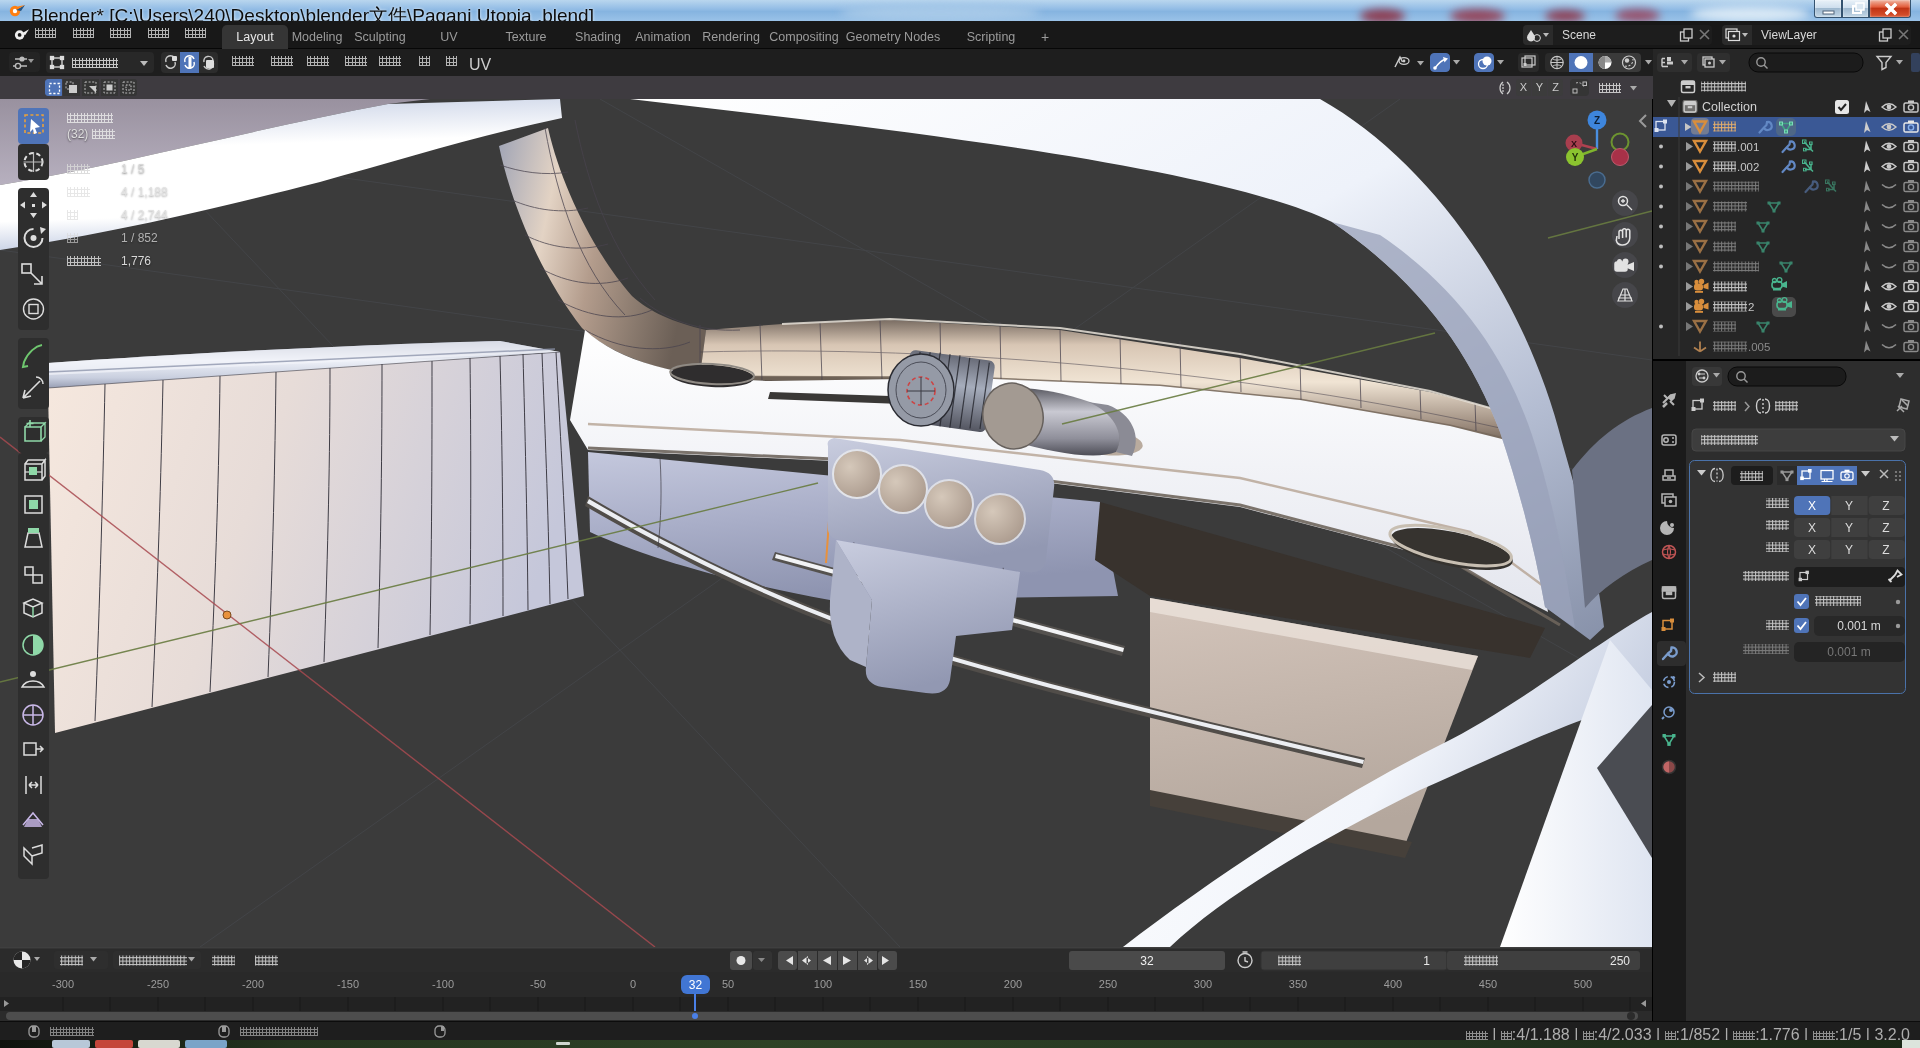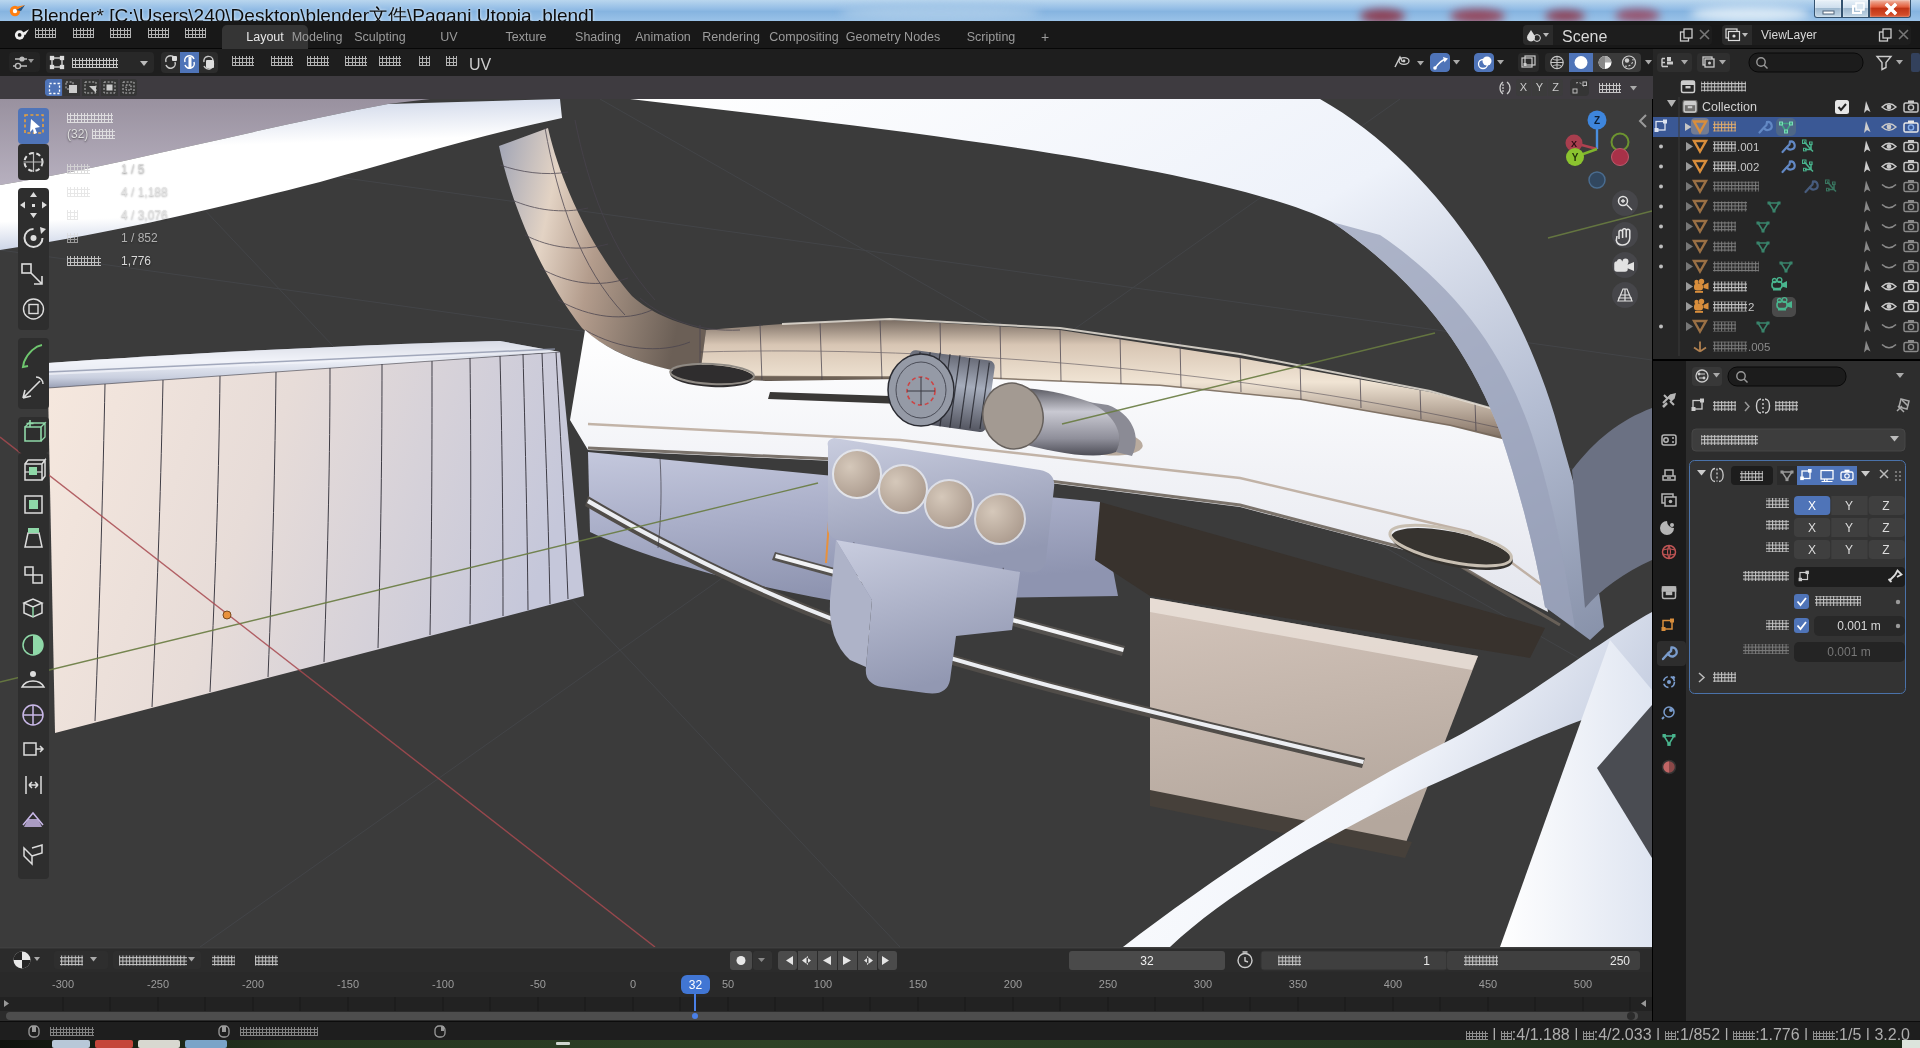--- a/index.html
+++ b/index.html
@@ -65,41 +65,41 @@
  <svg class="abs" style="left:13px;top:6px" width="17" height="15" viewBox="0 0 18 15">
       <circle cx="7" cy="8" r="5" fill="#eee"></circle>
       <circle cx="7" cy="8" r="2" fill="#181818"></circle>
       <path d="M8 7 L17 2 L13 8 Z" fill="#eee"></path>
     </svg>
  <span class="zh menutxt" style="left:35px;width:21px;color:#cdcdcd"></span>
  <span class="zh menutxt" style="left:73px;width:21px;color:#cdcdcd"></span>
  <span class="zh menutxt" style="left:110px;width:21px;color:#cdcdcd"></span>
  <span class="zh menutxt" style="left:148px;width:21px;color:#cdcdcd"></span>
  <span class="zh menutxt" style="left:185px;width:21px;color:#cdcdcd"></span>
- <div class="tab" style="left:222px;width:86px;background:#353535;color:#e8e8e8">Layout</div>
+ <div class="tab" style="left:222px;width:66px;background:#353535;color:#e8e8e8">Layout</div>
  <div class="tab" style="left:288px;width:58px">Modeling</div>
  <div class="tab" style="left:351px;width:58px">Sculpting</div>
  <div class="tab" style="left:416px;width:66px">UV Desktop</div>
  <div class="tab" style="left:488px;width:76px">Texture Pagani</div>
  <div class="tab" style="left:572px;width:52px">Shading</div>
  <div class="tab" style="left:632px;width:62px">Animation</div>
  <div class="tab" style="left:700px;width:62px">Rendering</div>
  <div class="tab" style="left:768px;width:72px">Compositing</div>
  <div class="tab" style="left:845px;width:96px">Geometry Nodes</div>
  <div class="tab" style="left:962px;width:58px">Scripting</div>
  <div class="tab" style="left:1030px;width:30px;font-size:14px">+</div>
 
  <div class="wdg" style="left:1523px;top:4px;width:189px;height:20px;background:#1d1d1d;border:none"></div>
  <div class="wdg" style="left:1523px;top:4px;width:30px;height:20px;background:#2b2b2b;border:none;border-radius:4px 0 0 4px">
   <svg width="30" height="20">
         <path d="M8 5 l3.5 5.5 a4 4 0 1 1 -7 0 Z" fill="#ddd"></path>
         <circle cx="14" cy="13" r="3.4" fill="none" stroke="#ddd"></circle>
         <path d="M22 8 l3 4 l3 -4" fill="#bbb" stroke="none" transform="translate(-2,0)"></path>
       </svg></div>
- <div class="abs" style="left:1562px;top:7px;font-size:16px;color:#d8d8d8">Scene</div>
+ <div class="abs" style="left:1562px;top:7px;font-size:12px;color:#d8d8d8">Scene</div>
  <svg class="abs" style="left:1678px;top:6px" width="17" height="16">
       <rect x="2.5" y="5" width="8" height="9" fill="none" stroke="#ccc" stroke-width="1.3"></rect>
       <rect x="6" y="2" width="8" height="9" fill="#1d1d1d" stroke="#ccc" stroke-width="1.3"></rect>
     </svg>
  <svg class="abs" style="left:1698px;top:7px" width="14" height="14">
       <path d="M2 2 L11 11 M11 2 L2 11" stroke="#777" stroke-width="1.6"></path>
     </svg>
 
  <div class="wdg" style="left:1722px;top:4px;width:189px;height:20px;background:#1d1d1d;border:none"></div>
  <div class="wdg" style="left:1722px;top:4px;width:30px;height:20px;background:#2b2b2b;border:none;border-radius:4px 0 0 4px">
@@ -576,21 +576,21 @@
 </g>
 </svg>
 
 <div style="position:absolute;left:67px;top:12px;color:#dfdfdf;font-size:12px;text-shadow:0 1px 2px rgba(0,0,0,.6)">
  <span class="zh" style="width:46px;color:#e8e8e8"></span><br>
  <span style="line-height:19px">(32) </span><span class="zh" style="width:23px;color:#e8e8e8"></span>
 </div>
 <div style="position:absolute;left:67px;top:59px;color:#d8d8d8;font-size:12px;line-height:23px;text-shadow:0 1px 2px rgba(0,0,0,.45)">
  <span class="zh" style="width:23px"></span><span style="display:inline-block;width:31px"></span>1 / 5<br>
  <span class="zh" style="width:23px;opacity:.6"></span><span style="display:inline-block;width:31px"></span><span style="opacity:.75">4 / 1,188</span><br>
- <span class="zh" style="width:11px;opacity:.6"></span><span style="display:inline-block;width:43px"></span><span style="opacity:.75">4 / 3,076</span><br>
+ <span class="zh" style="width:11px;opacity:.6"></span><span style="display:inline-block;width:43px"></span><span style="opacity:.75">4 / 2,744</span><br>
  <span class="zh" style="width:11px;opacity:.6"></span><span style="display:inline-block;width:43px"></span><span style="opacity:.75">1 / 852</span><br>
  <span class="zh" style="width:34px"></span><span style="display:inline-block;width:20px"></span>1,776
 </div>
 
 <svg width="90" height="220" viewBox="0 0 90 220" style="position:absolute;left:1560px;top:6px">
  <line x1="37" y1="44" x2="37" y2="21" stroke="#4a8fe0" stroke-width="2.4"></line>
  <line x1="37" y1="44" x2="14" y2="38" stroke="#b04250" stroke-width="2.4"></line>
  <line x1="37" y1="44" x2="15" y2="52" stroke="#7fb52e" stroke-width="2.4"></line>
  <circle cx="37" cy="15" r="9.5" fill="#3e86dd"></circle>
       <text x="37" y="19" font-size="10" fill="#0c2038" text-anchor="middle" font-weight="bold">Z</text>

